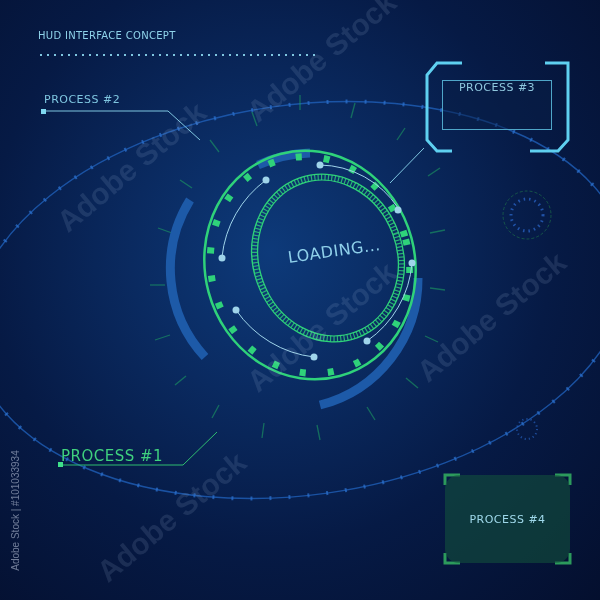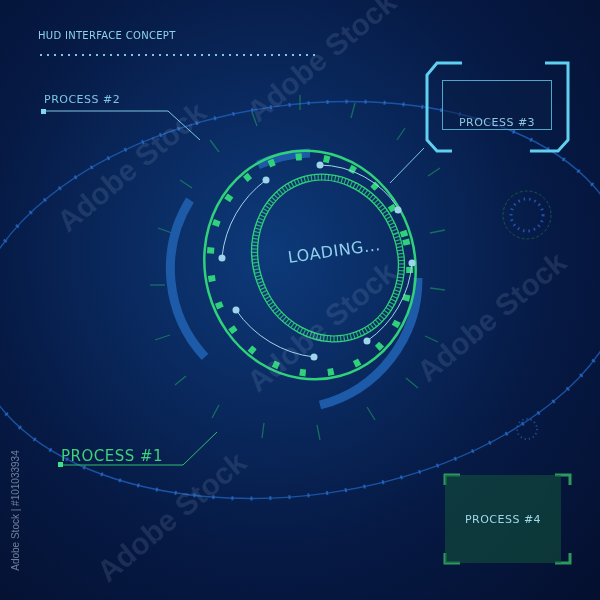--- a/index.html
+++ b/index.html
@@ -17,26 +17,26 @@
   .label-blue { color: #7fc6e0; font-size: 11px; letter-spacing: 0.5px; font-family: "DejaVu Sans", sans-serif; }
   .label-green { color: #3fd17e; font-size: 15px; letter-spacing: 0.5px; font-family: "DejaVu Sans", sans-serif; }
   .label-p3 { color: #8fc7de; font-size: 11px; letter-spacing: 0.5px; font-family: "DejaVu Sans", sans-serif; }
   .label-p4 { color: #9fd8ea; font-size: 11px; letter-spacing: 0.5px; font-family: "DejaVu Sans", sans-serif; }
   .loading {
     left: 288px; top: 248px; color: #8fd0ea; font-size: 16px; letter-spacing: 0.5px;
     font-family: "DejaVu Sans", sans-serif; transform: rotate(-8deg); transform-origin: left center;
   }
   .p3-box {
     left: 442px; top: 80px; width: 108px; height: 48px;
-    border: 1px solid #4fa6c8; display: flex; align-items: flex-end; justify-content: center;
+    border: 1px solid #4fa6c8; display: flex; align-items: flex-start; justify-content: center;
     background: rgba(8,30,70,0.5);
   }
   .p4-box {
-    left: 445px; top: 475px; width: 116px; height: 88px;
-    background: rgba(20,85,60,0.55); display: flex; align-items: center; justify-content: center;
+    left: 445px; top: 475px; width: 125px; height: 88px;
+    background: rgba(20,85,60,0.55); display: flex; align-items: center; justify-content: center; border-radius: 14px;
   }
   .watermark-v {
     left: -50px; top: 505px; color: rgba(200,210,230,0.55); font-size: 10px;
     transform: rotate(-90deg); transform-origin: center; width: 130px; text-align: center;
   }
   .wm { color: rgba(180,200,230,0.13); font-size: 30px; font-weight: bold; transform: rotate(-40deg); white-space: nowrap; }
 </style>
 </head>
 <body>
 

